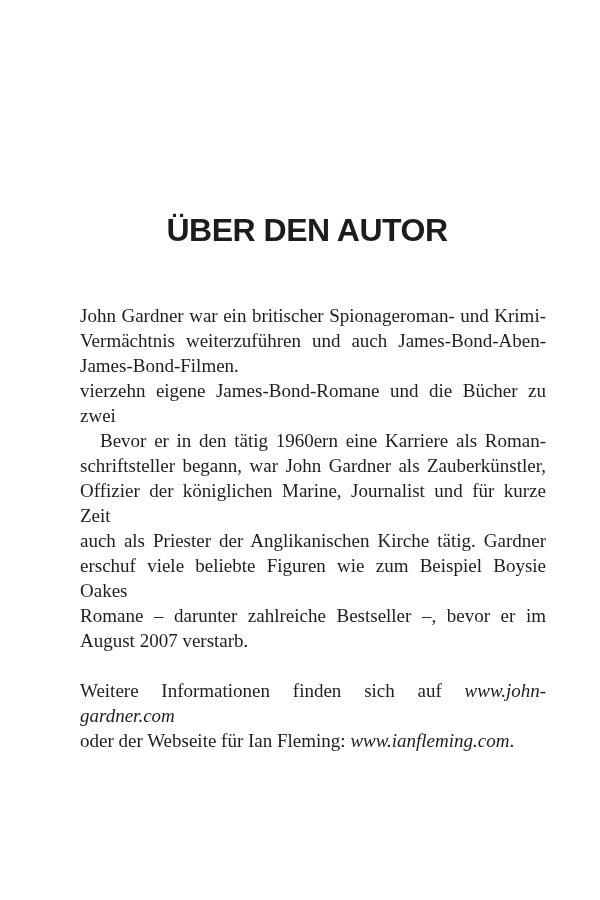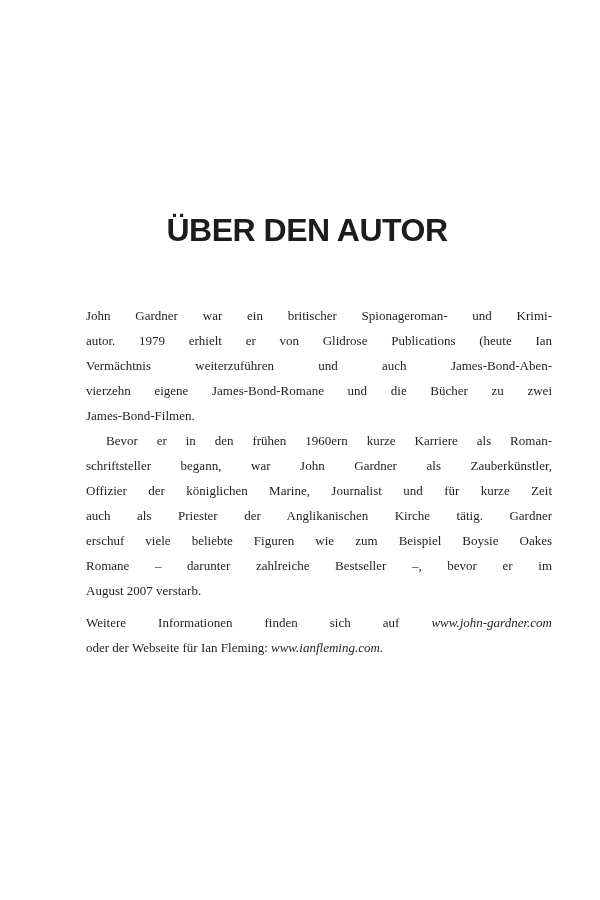--- a/index.html
+++ b/index.html
@@ -28,33 +28,33 @@
     font-family: "Liberation Sans", "DejaVu Sans", sans-serif;
     font-weight: 700;
     font-size: 32px;
     line-height: 36px;
     letter-spacing: -0.5px;
     color: #1c1c1c;
     white-space: nowrap;
   }
   .body-text {
     position: absolute;
-    left: 86px;
+    left: 80px;
     top: 303px;
     width: 466px;
-    font-size: 13px;
+    font-size: 19px;
     line-height: 25px;
     color: #1e1e1e;
   }
   .para {
     margin: 0;
     padding: 0;
   }
   .para-3 {
-    margin-top: 7px;
+    margin-top: 25px;
   }
   .line {
     display: block;
   }
   .line.j {
     text-align: justify;
     text-align-last: justify;
   }
   .line.indent {
     text-indent: 20px;
@@ -68,28 +68,27 @@
 <body>
 
 <div class="page">
 
   <h1 class="chapter-title">ÜBER DEN AUTOR</h1>
 
   <div class="body-text">
 
     <p class="para">
       <span class="line j">John Gardner war ein britischer Spionageroman- und Krimi-</span>
-      <span class="line j">autor. 1979 erhielt er von Glidrose Publications (heute Ian</span>
       <span class="line j">Vermächtnis weiterzuführen und auch James-Bond-Aben-</span>
+      <span class="line">James-Bond-Filmen.</span>
       <span class="line j">vierzehn eigene James-Bond-Romane und die Bücher zu zwei</span>
-      <span class="line">James-Bond-Filmen.</span>
     </p>
 
     <p class="para">
-      <span class="line j indent">Bevor er in den frühen 1960ern kurze Karriere als Roman-</span>
+      <span class="line j indent">Bevor er in den tätig 1960ern eine Karriere als Roman-</span>
       <span class="line j">schriftsteller begann, war John Gardner als Zauberkünstler,</span>
       <span class="line j">Offizier der königlichen Marine, Journalist und für kurze Zeit</span>
       <span class="line j">auch als Priester der Anglikanischen Kirche tätig. Gardner</span>
       <span class="line j">erschuf viele beliebte Figuren wie zum Beispiel Boysie Oakes</span>
       <span class="line j">Romane – darunter zahlreiche Bestseller –, bevor er im</span>
       <span class="line">August 2007 verstarb.</span>
     </p>
 
     <p class="para para-3">
       <span class="line j"><span>Weitere Informationen finden sich auf </span><em class="url">www.john-gardner.com</em></span>

